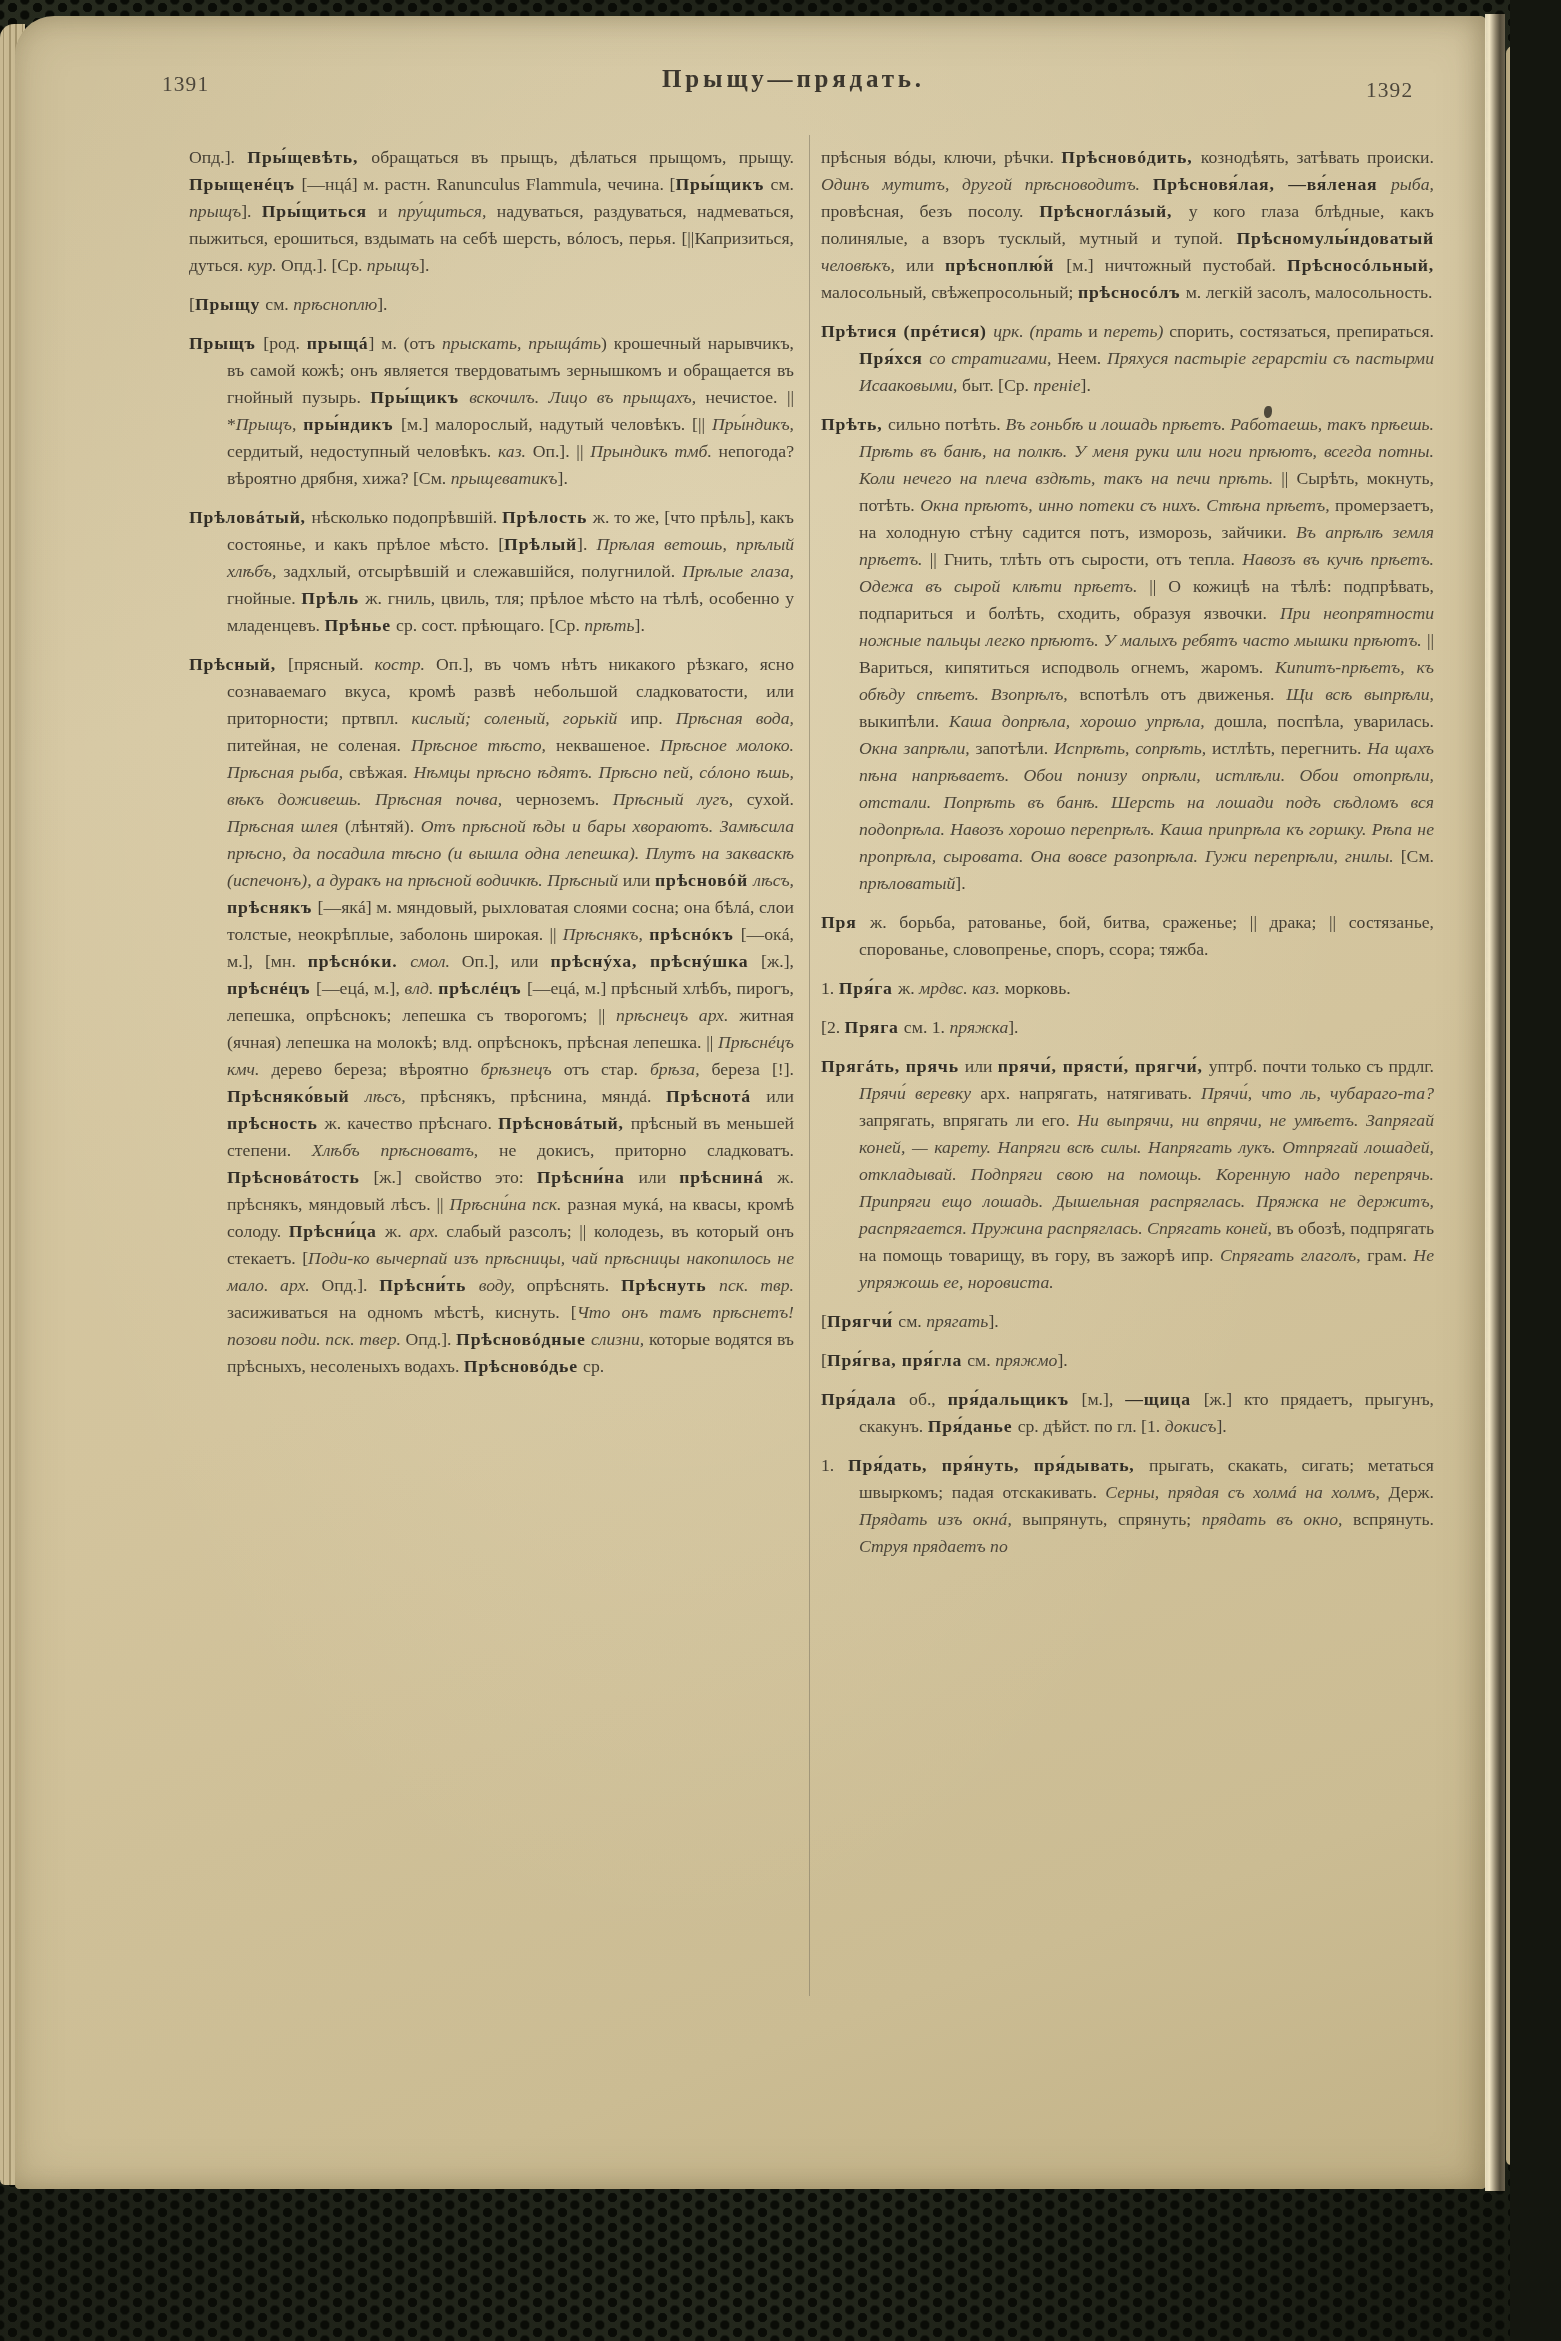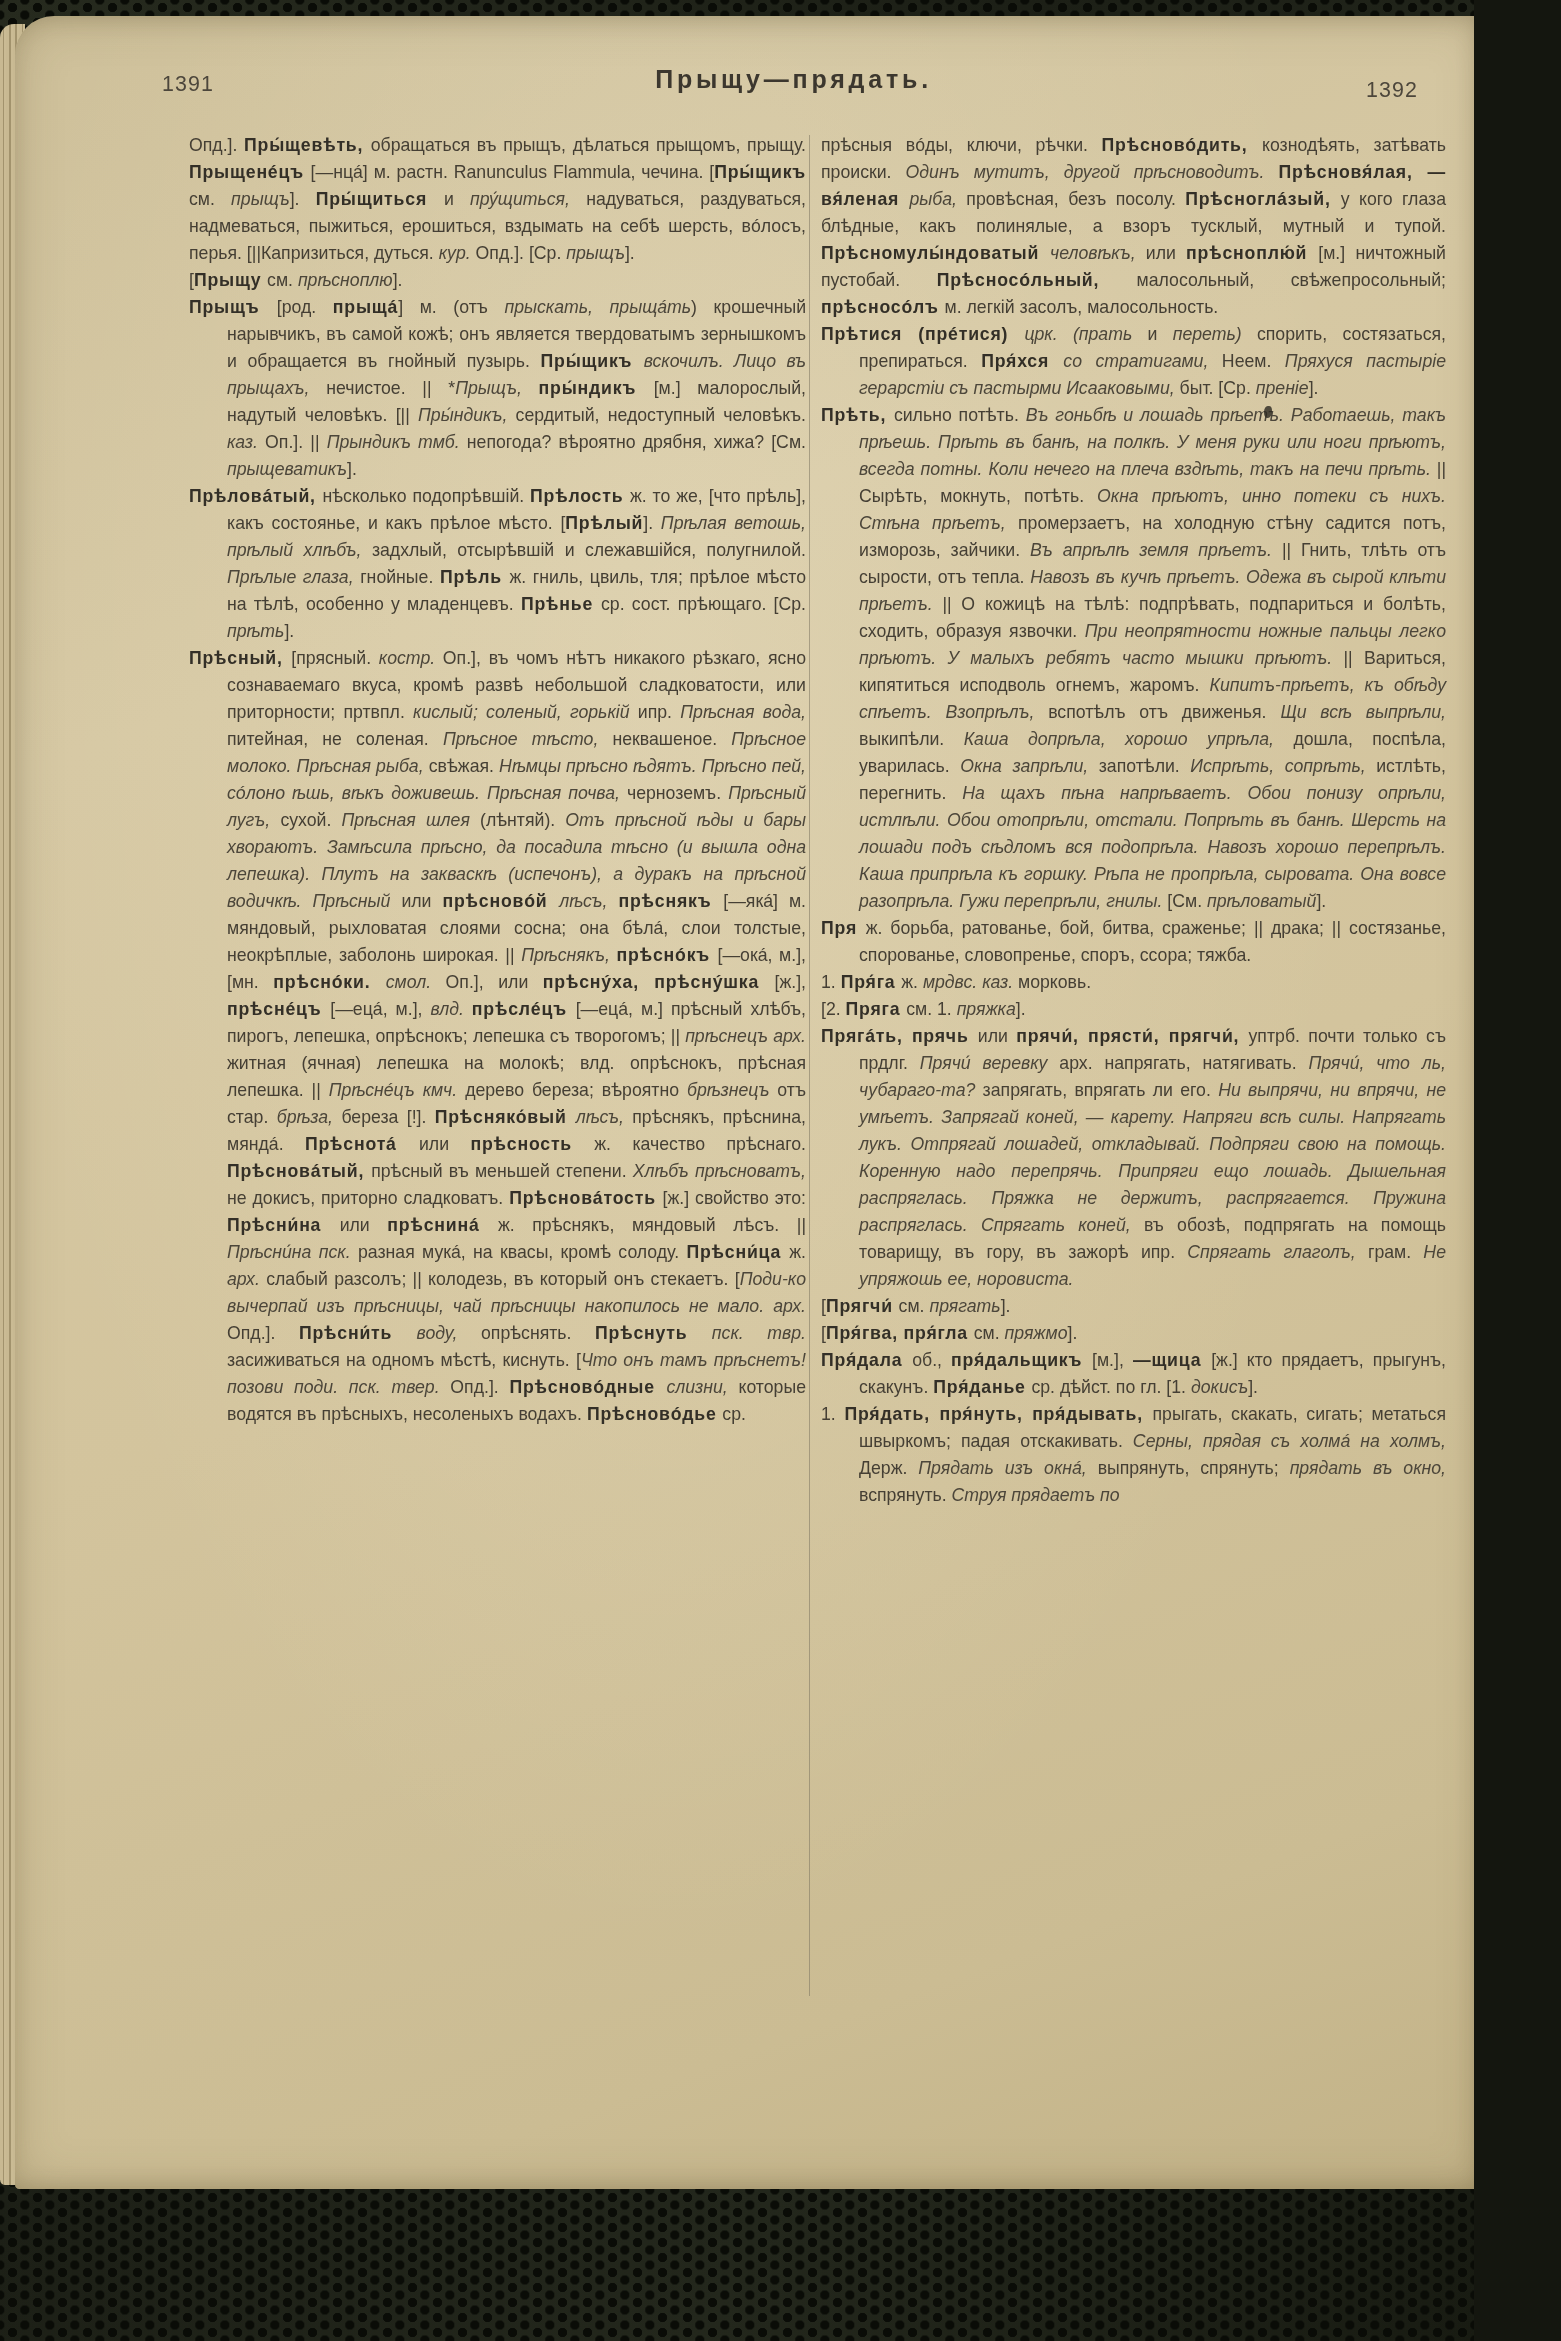--- a/index.html
+++ b/index.html
@@ -1,25 +1,26 @@
 <!DOCTYPE html>
 <html style="font-size:8.6px"><head>
 <meta charset="utf-8">
 <style>
   html,body{margin:0;padding:0;background:#14160f;}
   .scan{
     position:relative;width:1474px;height:2342px;overflow:hidden;
-    font-family:Liberation Sans, sans-serif;
+    font-family:Liberation Serif, serif;
     background-color:#1e2118;
     background-image:
       radial-gradient(circle at 50% 50%, #0a0c07 30%, rgba(0,0,0,0) 34%),
       radial-gradient(circle at 50% 50%, #0a0c07 30%, rgba(0,0,0,0) 34%),
       linear-gradient(115deg,#262a1e 0%,#1c1f16 40%,#23271c 70%,#181b12 100%);
     background-size:25px 15px,25px 15px,100% 100%;
     background-position:0 0,12.3px 7.5px,0 0;
+    padding-left:36px;
   }
   
   .edge-stack{
     position:absolute;left:0;top:23.6px;width:25px;height:2161px;
     background:repeating-linear-gradient(90deg,#c8b992 0 2.7px,#a2936d 2.7px 4.3px,#cabb94 4.3px 6.4px);
     border-radius:14px 0 0 5.4px;
   }
   
   .page-main{
     position:absolute;left:15px;top:16px;width:1471px;height:2173px;
@@ -43,21 +44,21 @@
   .pn{position:absolute;font-size:21.4px;color:#4c463b;letter-spacing:1.1px;}
   .pn-next{position:absolute;left:1513px;top:69px;font-size:20.4px;color:#55503f;transform:rotate(2deg);}
   .running-title{
     position:absolute;left:563px;top:65px;width:461px;text-align:center;
     font-size:25px;font-weight:700;letter-spacing:3.8px;color:#3c372e;
   }
   .col{position:absolute;top:132px;font-size:17.7px;line-height:27px;color:#453f34;text-align:justify;}
   #col-left{left:189px;width:617px;}
   #col-right{left:821px;width:625px;}
   .divider{position:absolute;left:809px;top:135px;width:1.1px;height:1861px;background:#7c English7461;background:#7c7461;opacity:.55;}
-  p.entry{margin:0;margin-left:38px;text-indent:-38px;}
+  p.entry{margin:12px;margin-left:38px;text-indent:-38px;}
   p.entry.cont{margin-left:0;text-indent:0;}
   span.r{font-style:normal;font-weight:400;}
   span.b{font-weight:700;letter-spacing:0.8px;color:#332f27;}
   span.i{font-style:italic;color:#4c463a;}
   
   .frag{position:absolute;left:5.4px;font-size:17.7px;color:#5d5644;opacity:.8;white-space:nowrap;}
   .fragments{position:absolute;left:1506px;top:46px;width:56px;height:2119px;overflow:hidden;}
   .blot{position:absolute;left:1264px;top:406px;width:7.5px;height:11.8px;background:#2c2820;border-radius:50% 40% 55% 45%;opacity:.8;}
 </style>
 </head>

